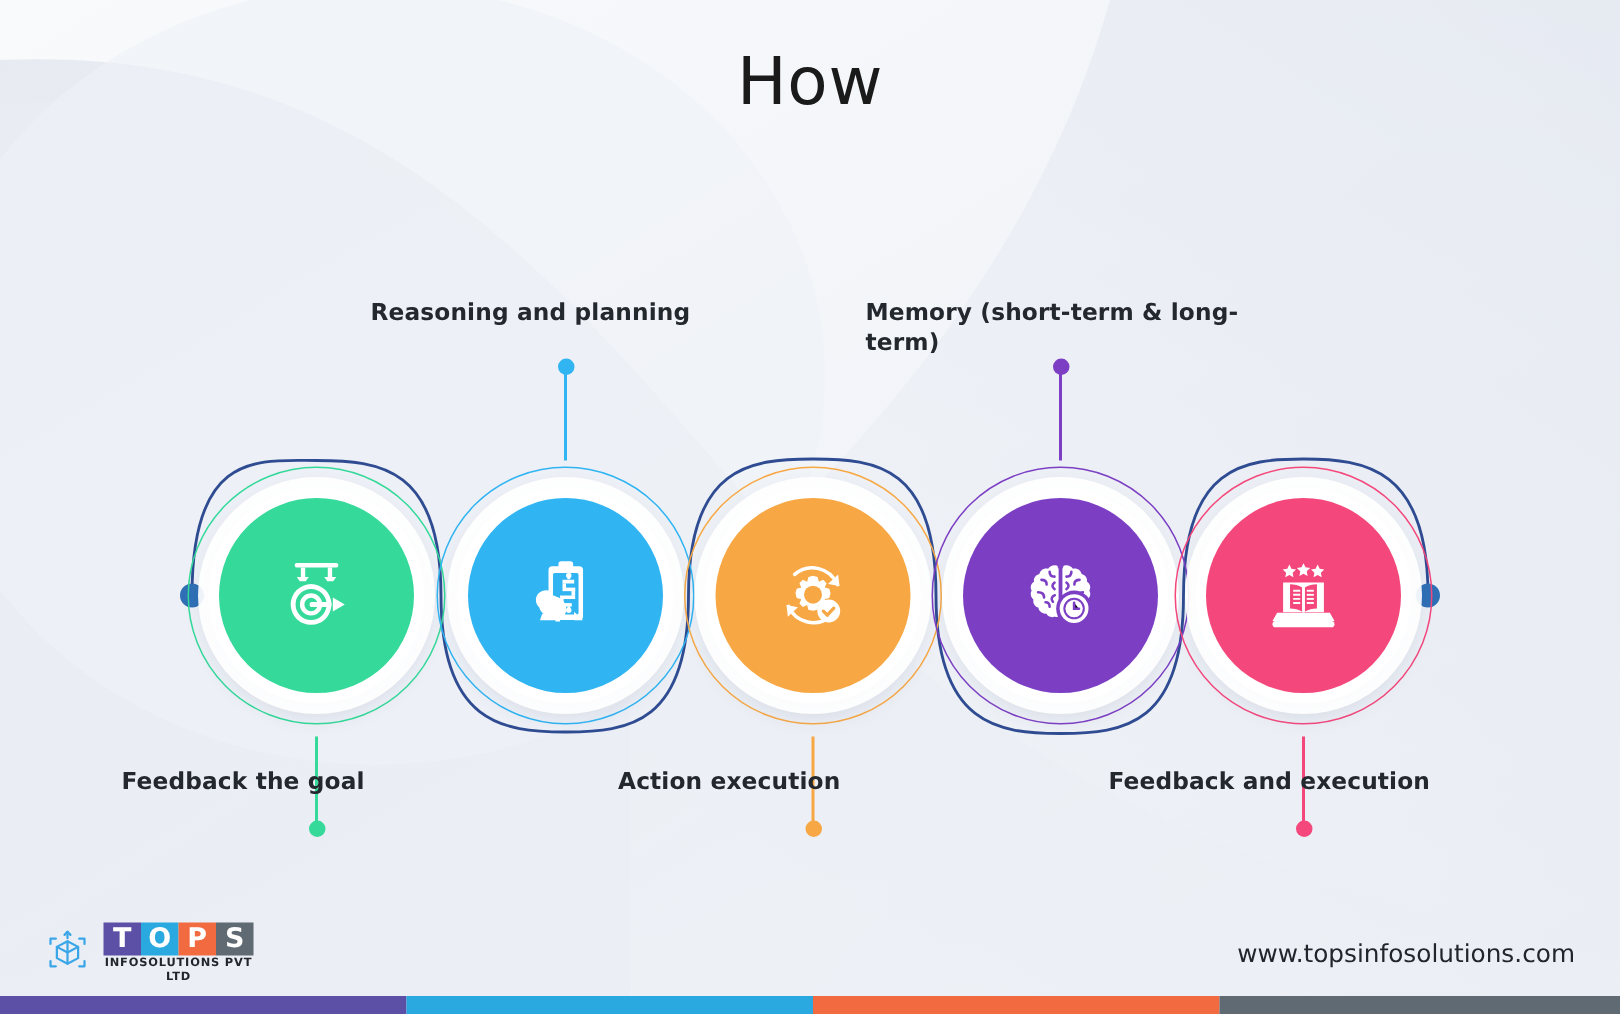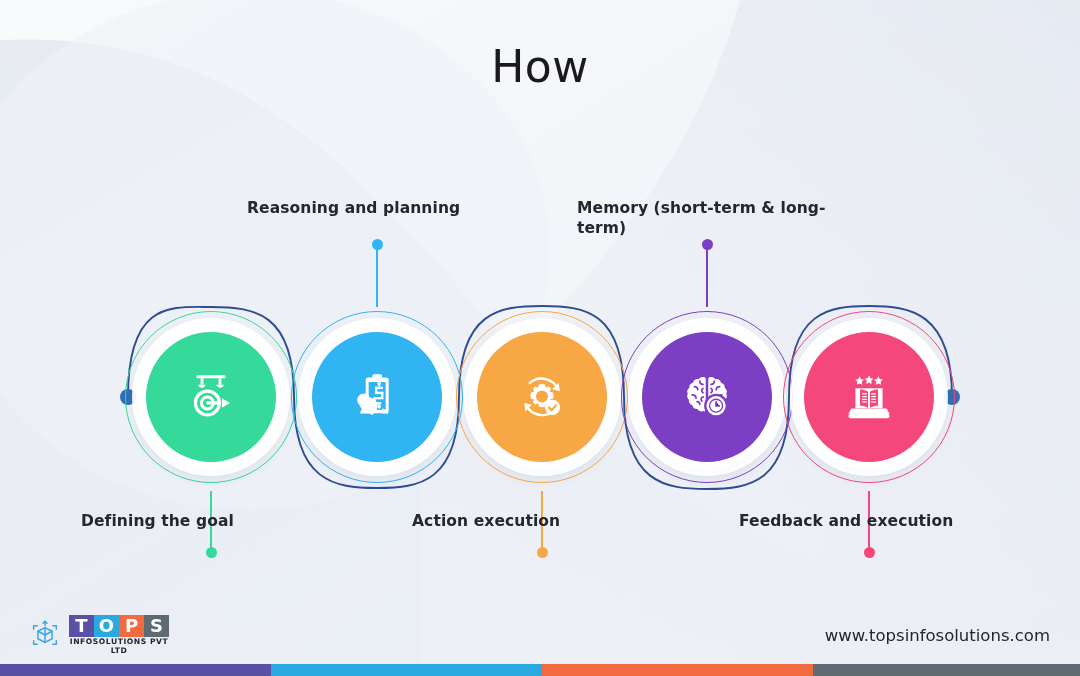--- a/index.html
+++ b/index.html
@@ -14,21 +14,21 @@
   #stage {
     position:absolute; inset:0;
     width:1080px; height:676px;
     overflow:hidden;
     background:linear-gradient(135deg,#f7f9fb 0%,#eef1f6 55%,#f6f8fa 100%);
   }
   .bg-layer { position:absolute; inset:0; width:100%; height:100%; }
 
   
   .title-wrap {
-    position:absolute; left:0; top:44px; width:1080px;
+    position:absolute; left:0; top:32px; width:1080px;
     text-align:center; z-index:6;
   }
   .title-1 {
     font-family:"DejaVu Sans", sans-serif;
     font-size:44px; font-weight:400; color:#1a1a1a;
     letter-spacing:.5px; line-height:1.05;
   }
   .title-2 {
     margin-top:22px;
     font-family:"DejaVu Sans", sans-serif;
@@ -172,21 +172,21 @@
             <path d="M37.7 18.4h8.8l-2.2 3.2h-4.4z"></path>
             <path d="M28 23.6a15 15 0 1 0 0 30 15 15 0 0 0 0-30zm0 3.6a11.4 11.4 0 1 1 0 22.8 11.4 11.4 0 0 1 0-22.8z"></path>
             <path d="M28 30.4a8.2 8.2 0 1 0 0 16.4 8.2 8.2 0 0 0 0-16.4zm0 3.3a4.9 4.9 0 1 1 0 9.8 4.9 4.9 0 0 1 0-9.8z"></path>
             <rect x="27" y="36.8" width="16" height="3.6" rx="1.2"></rect>
             <path d="M44 33.4l8.8 5.2-8.8 5.2z"></path>
           </svg>
         </div>
       </div>
       <div class="stem" style="top:184px; height:60px;"></div>
       <div class="stem-dot" style="top:240px;"></div>
-      <div class="nlabel" style="top:204px;">Defining the goal</div>
+      <div class="nlabel" style="top:204px;">Feedback the goal</div>
     </div>
 
     <div class="node" style="left:287px; top:307px; color:#30b4f2;">
       <div class="disc-box">
         <div class="ring"></div>
         <div class="halo"></div>
         <div class="disc" style="background:#30b4f2;">
           <svg viewBox="0 0 64 64" fill="#fff">
             <path d="M30 7.5h4.6v3H30z"></path>
             <path d="M22.5 10.5h19.6a2.6 2.6 0 0 1 2.6 2.6v30.2l-6.4 6.3H22.5a2.6 2.6 0 0 1-2.6-2.6V13.1a2.6 2.6 0 0 1 2.6-2.6zm2.3 4.6v28.9h11.2v-2.4h-6.4v-3.1h6.4v-3.1h-6.4v-3.1h6.4v-3h-6.4v-3.1h6.4v-3.1h-6.4v-3.1h6.4v-4.9z" opacity=".0"></path>

